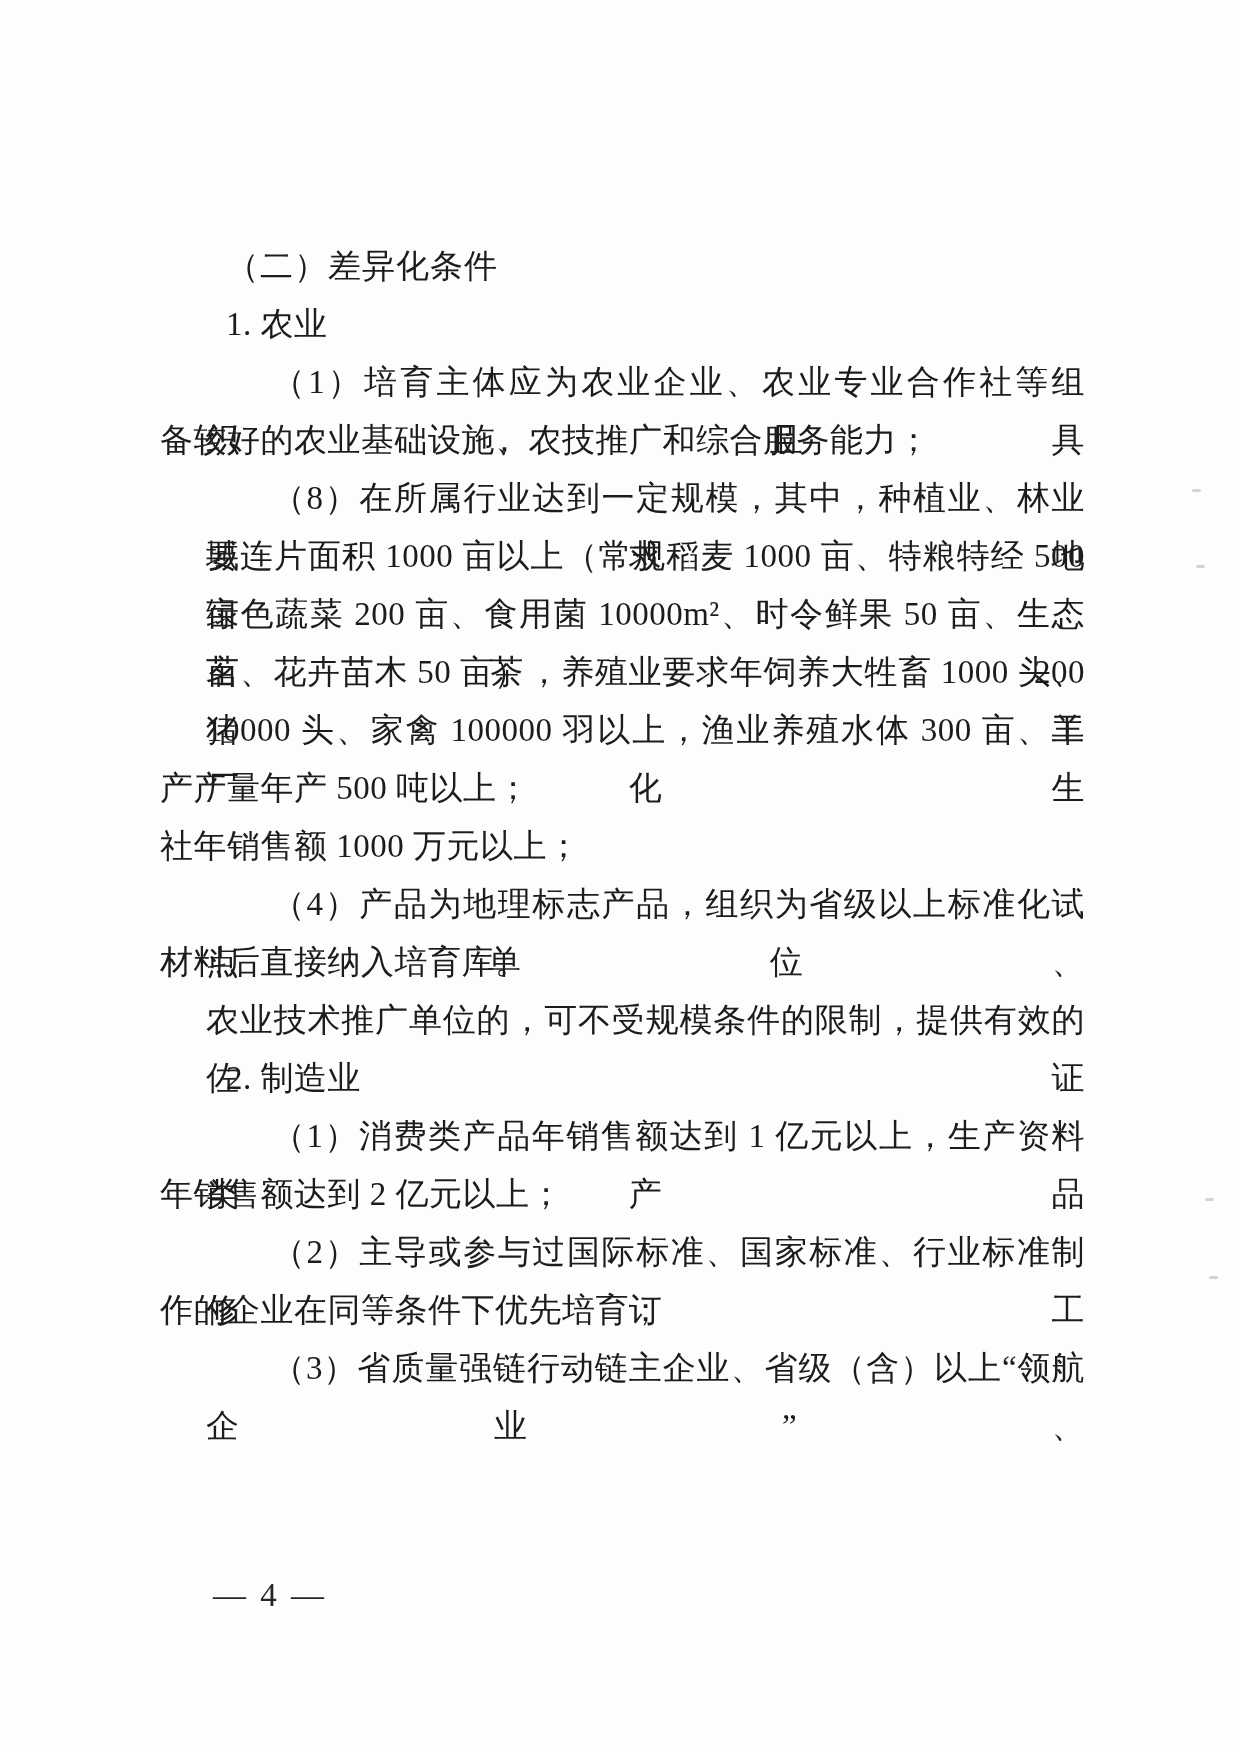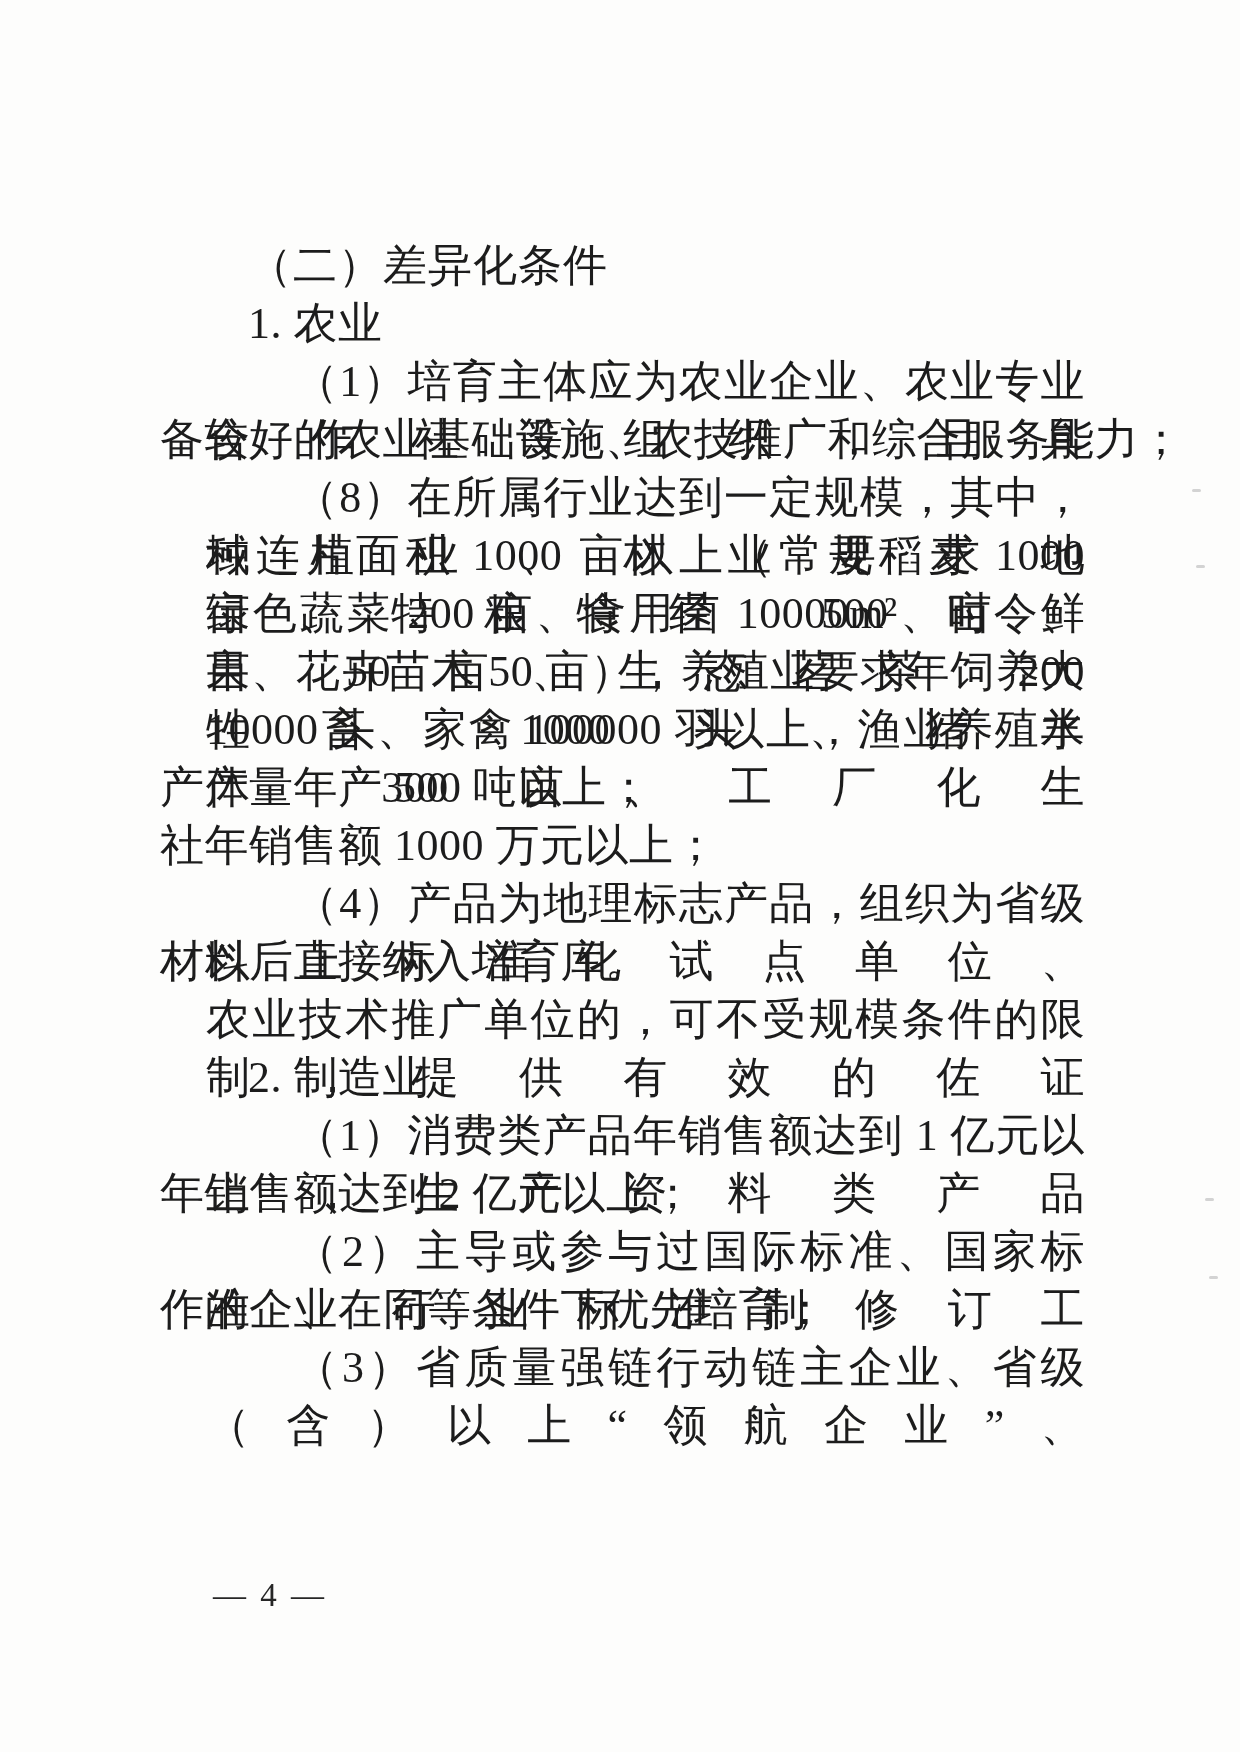--- a/index.html
+++ b/index.html
@@ -20,21 +20,21 @@
   }
   .content {
     position: absolute;
     left: 160px;
     top: 237px;
     width: 925px;
   }
   .line {
     height: 58px;
     line-height: 58px;
-    font-size: 44px;
+    font-size: 33px;
     letter-spacing: 0.5px;
     white-space: nowrap;
   }
   .indent { text-indent: 2em; }
   .justify {
     white-space: normal;
     text-align: justify;
     text-align-last: justify;
     text-justify: inter-character;
     margin-left: 46px;

